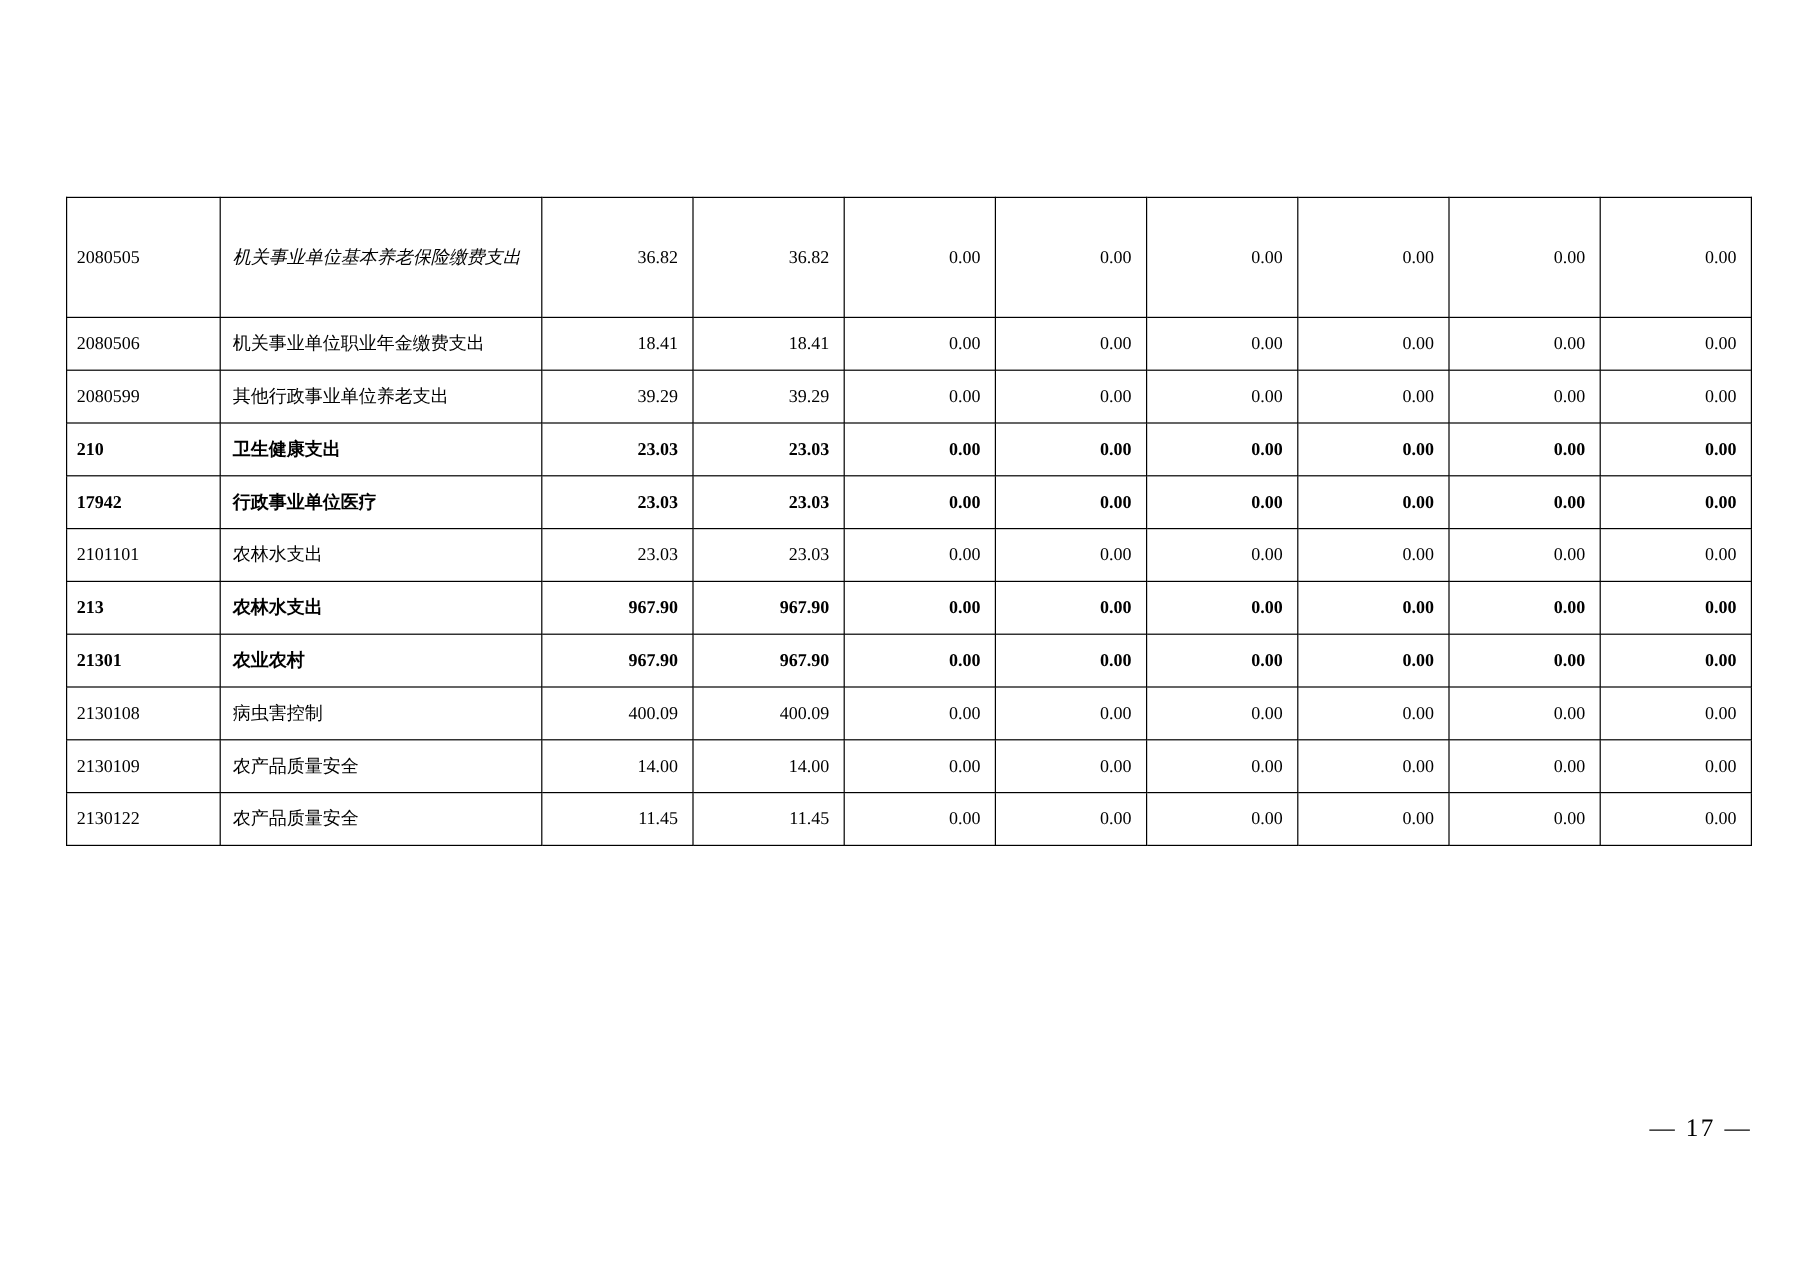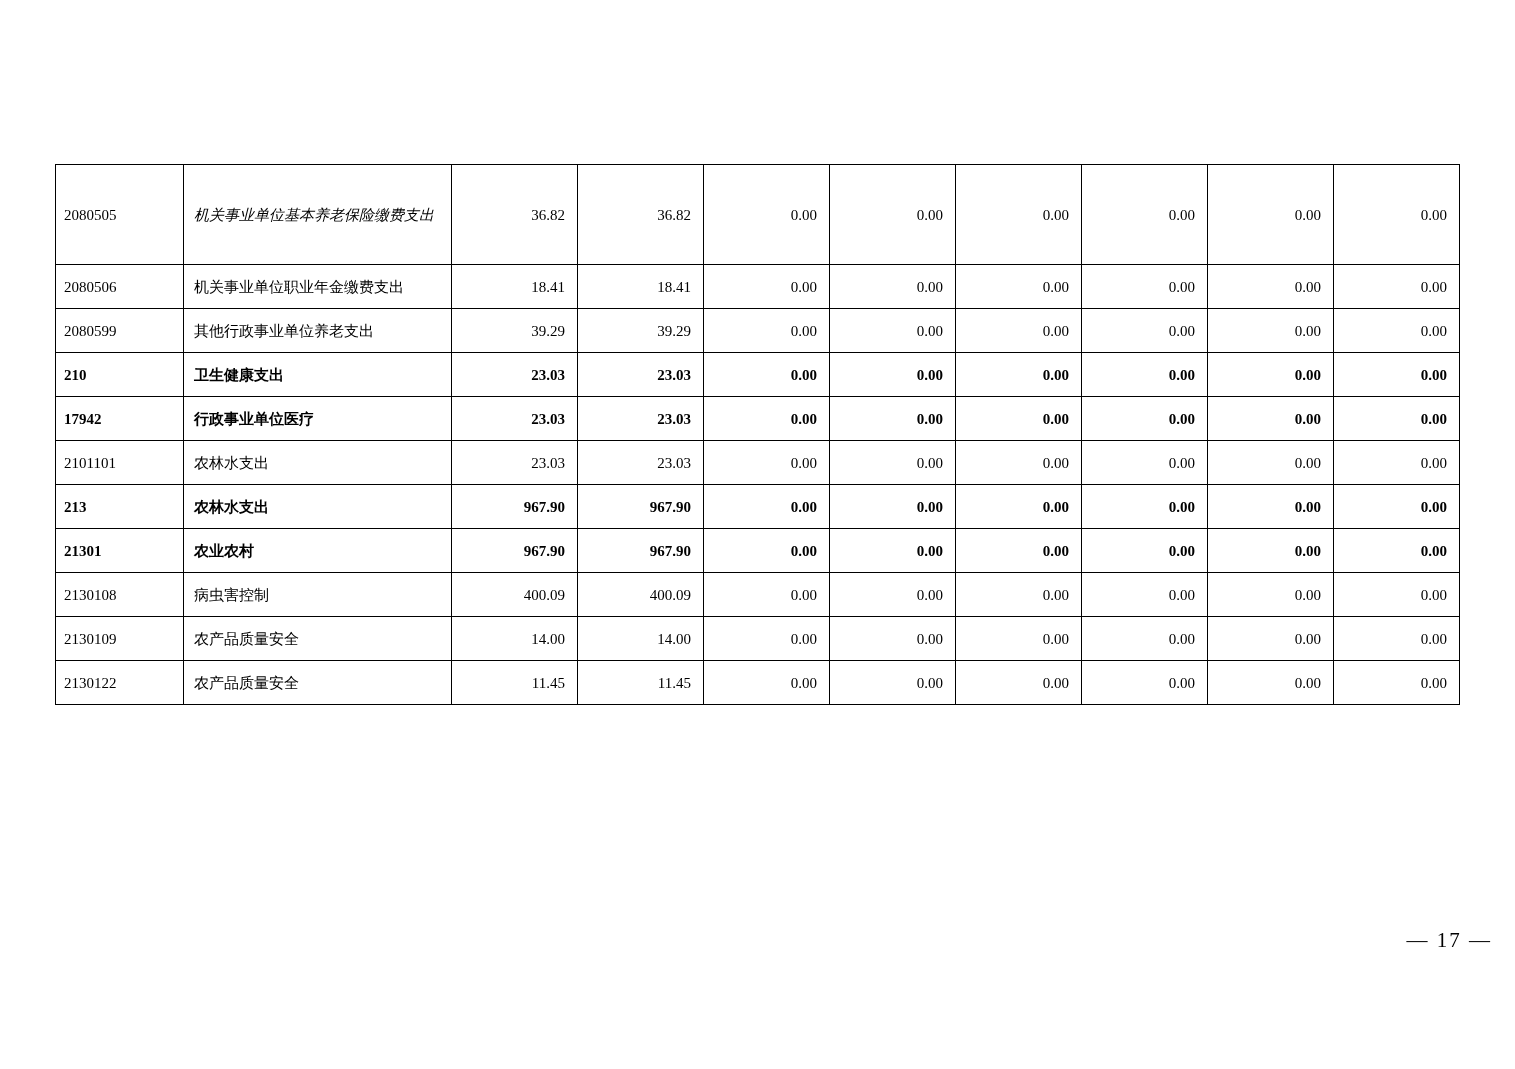--- a/index.html
+++ b/index.html
@@ -69,21 +69,20 @@
   }
   .page-number {
     position: absolute;
     left: 0;
     top: 928px;
     width: 1460px;
     text-align: right;
     font-size: 21px;
     letter-spacing: 2px;
     font-family: "Liberation Serif", "DejaVu Serif", serif;
-    margin-left: 32px;
   }
 </style>
 </head>
 <body>
 
 <div class="page">
   <table class="budget-table">
     <tbody>
         <tr class="tall">
           <td class="code">2080505</td>

